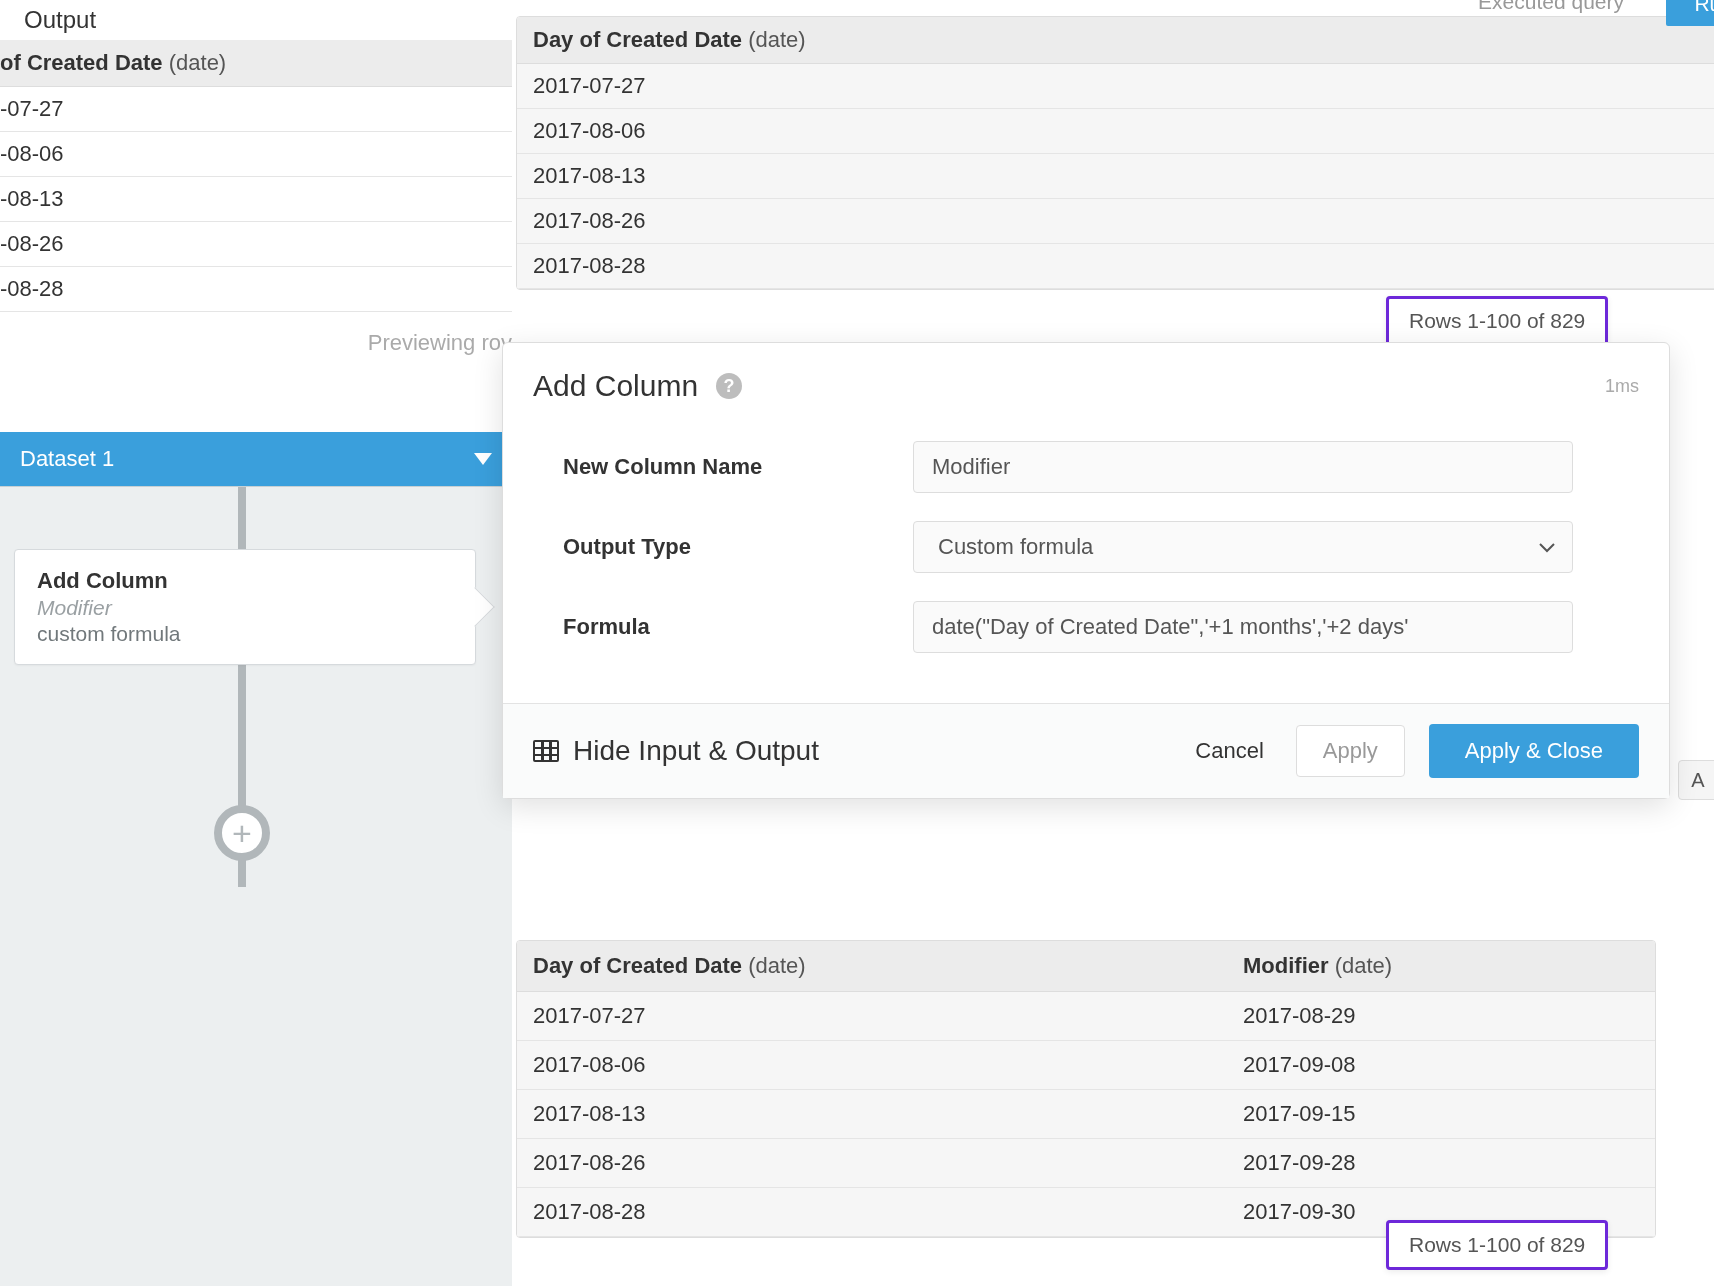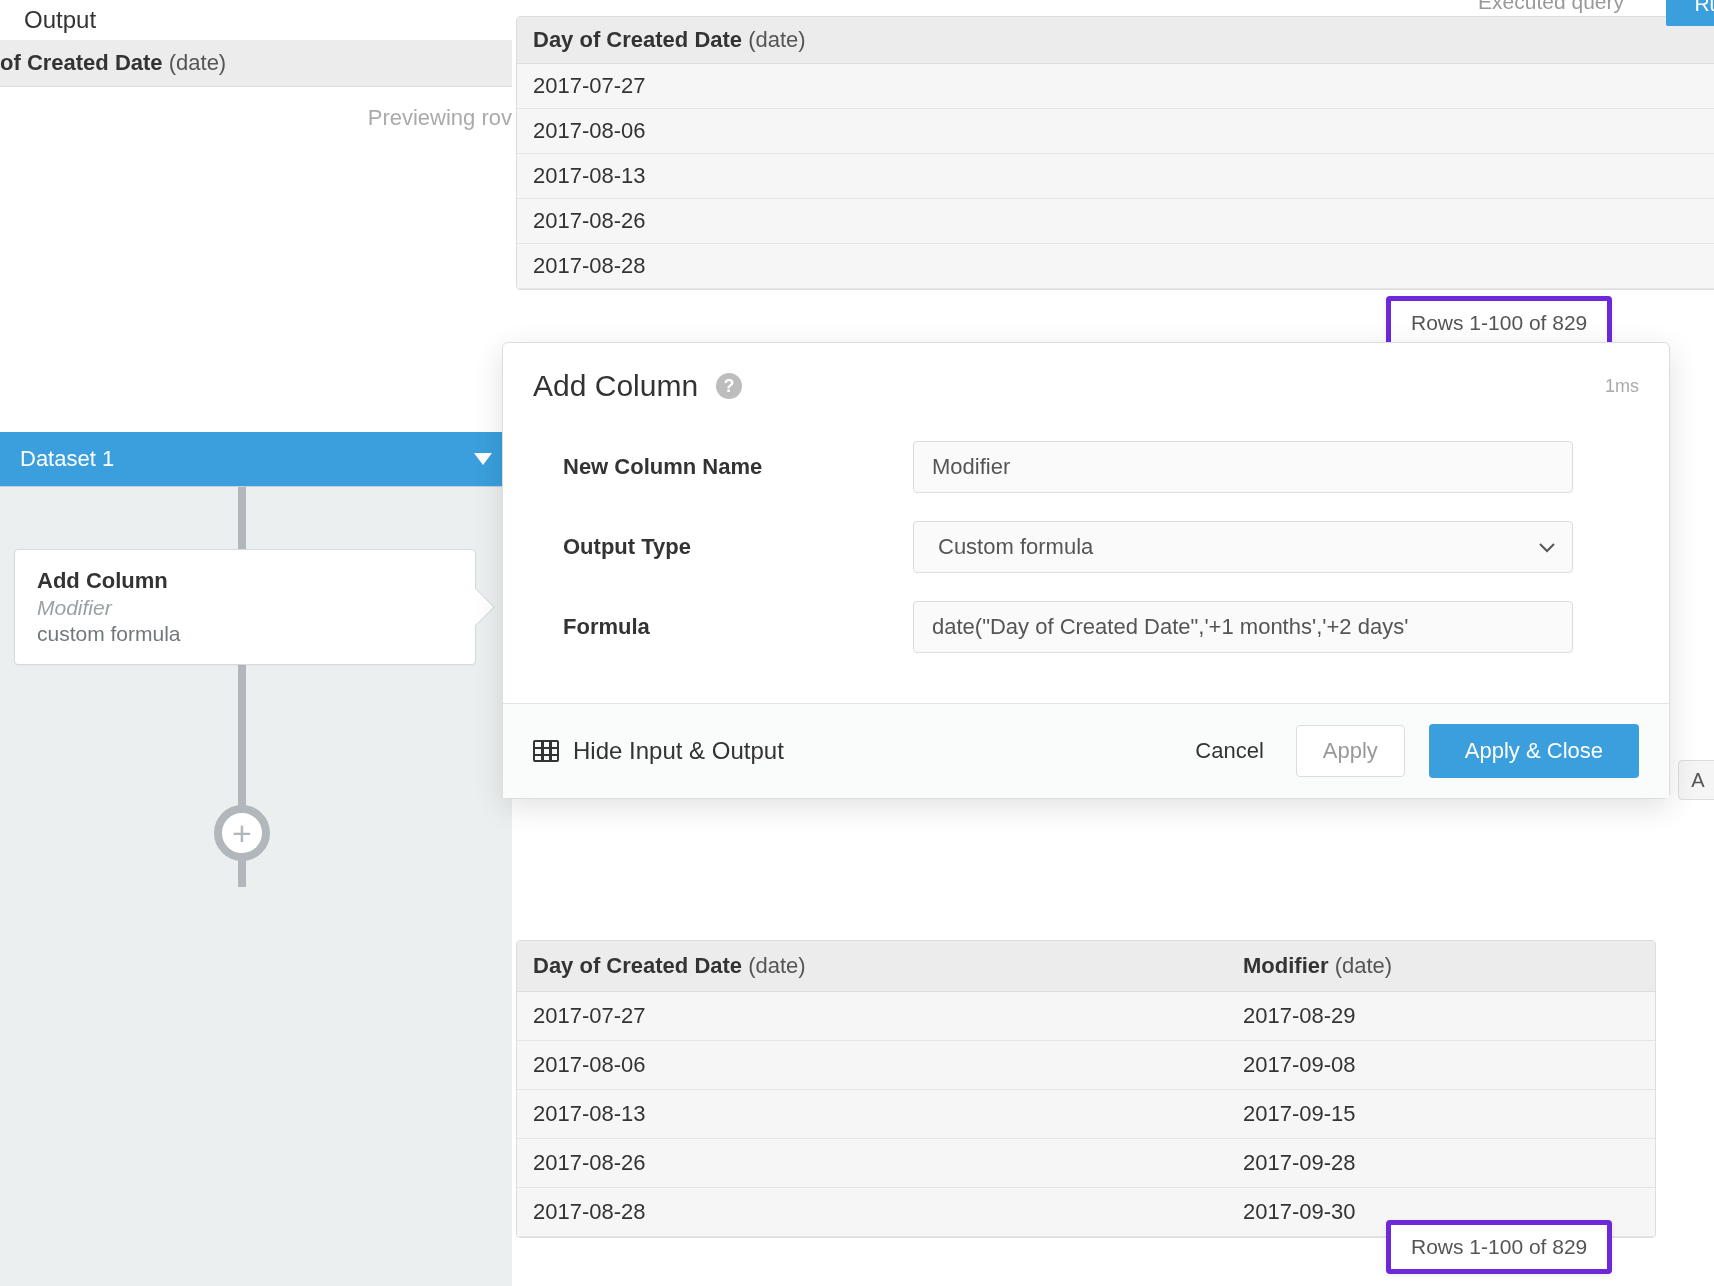--- a/index.html
+++ b/index.html
@@ -21,36 +21,36 @@
 .pipe-card .t3 { color: #71787b; font-size: 21px; }
 .pipe-card-arrow { position: absolute; right: -14px; top: 50%; margin-top: -14px; width: 28px; height: 28px; background: #fff; border-top: 1px solid #d6dadd; border-right: 1px solid #d6dadd; transform: rotate(45deg); }
 .plus-circle { position: absolute; top: 318px; left: 214px; width: 56px; height: 56px; background: #fff; border: 8px solid #b1b7ba; border-radius: 50%; display: flex; align-items: center; justify-content: center; color: #b1b7ba; font-size: 34px; font-weight: 300; }
 .right-top-table { position: absolute; top: 0; left: 516px; width: 1348px; }
 .rt-tabs { height: 16px; text-align: right; font-size: 20px; color: #888; position: relative; }
 .rt-runbtn { position: absolute; top: -12px; right: 40px; background: #3a9fdc; color: #fff; padding: 4px 28px 10px; border-radius: 2px; font-size: 21px; }
 .rt-execq { position: absolute; top: -10px; right: 240px; color: #999; font-size: 21px; }
 .rt-table { border: 1px solid #ddd; border-radius: 4px; overflow: hidden; }
 .rt-table .col-header { padding-left: 16px; }
 .rt-table .bg-row { padding-left: 16px; background: #f6f6f6; }
-.rows-badge { position: absolute; background: #fff; border: 5px solid #6d28d9; border-radius: 4px; padding: 10px 20px; font-size: 21px; color: #555; box-shadow: 0 2px 6px rgba(0,0,0,0.08); }
+.rows-badge { position: absolute; background: #fff; border: 3px solid #6d28d9; border-radius: 4px; padding: 10px 20px; font-size: 21px; color: #555; box-shadow: 0 2px 6px rgba(0,0,0,0.08); }
 .modal { position: absolute; top: 342px; left: 502px; width: 1168px; background: #fff; border: 1px solid #ddd; border-radius: 6px; box-shadow: 0 8px 30px rgba(0,0,0,0.12); }
 .modal-header { padding: 26px 30px 22px; display: flex; align-items: center; justify-content: space-between; }
 .modal-title { font-size: 30px; color: #333; font-weight: 400; display: flex; align-items: center; gap: 18px; }
 .help-circ { width: 26px; height: 26px; border-radius: 50%; background: #bdbdbd; color: #fff; display: inline-flex; align-items: center; justify-content: center; font-size: 18px; font-weight: 700; }
 .modal-timer { color: #aaa; font-size: 18px; }
 .modal-body { padding: 16px 60px 42px; }
 .form-row { display: flex; align-items: center; margin-bottom: 28px; }
 .form-label { width: 350px; font-weight: 600; font-size: 22px; color: #333; }
 .form-control { flex: 1; }
 .text-input { width: 100%; max-width: 660px; padding: 12px 18px; font-size: 22px; border: 1px solid #ddd; border-radius: 4px; background: #fafafa; color: #555; }
 .select-wrap { position: relative; max-width: 660px; }
 .select-input { width: 100%; padding: 12px 24px; font-size: 22px; border: 1px solid #ddd; border-radius: 4px; background: #fafafa; color: #555; appearance: none; }
 .select-caret { position: absolute; right: 18px; top: 50%; transform: translateY(-50%); pointer-events: none; color: #555; }
 .modal-footer { border-top: 1px solid #e3e3e3; background: #fafbfb; padding: 20px 30px; display: flex; align-items: center; justify-content: space-between; }
-.hide-io { display: flex; align-items: center; gap: 14px; font-size: 24px; color: #333; cursor: pointer; }
+.hide-io { display: flex; align-items: center; gap: 14px; font-size: 28px; color: #333; cursor: pointer; }
 .grid-icon { width: 26px; height: 22px; position: relative; }
 .grid-icon::before { content: ""; position: absolute; inset: 0; border: 2.5px solid #333; border-radius: 2px; }
 .grid-icon::after { content: ""; position: absolute; left: 8px; top: 0; bottom: 0; width: 2.5px; background: #333; box-shadow: 8px 0 0 #333; }
 .grid-icon-h { position: absolute; left: 0; right: 0; top: 6.5px; height: 2.5px; background: #333; box-shadow: 0 7px 0 #333; }
 .footer-btns { display: flex; align-items: center; gap: 24px; }
 .btn-cancel { background: transparent; border: none; font-size: 22px; color: #333; cursor: pointer; padding: 12px 8px; }
 .btn-apply { background: #fff; border: 1px solid #ddd; border-radius: 4px; font-size: 22px; color: #999; padding: 12px 26px; cursor: pointer; }
 .btn-apply-close { background: #3a9fdc; border: none; border-radius: 4px; font-size: 22px; color: #fff; padding: 14px 36px; cursor: pointer; }
 .output-table { position: absolute; top: 940px; left: 516px; width: 1140px; border: 1px solid #ddd; border-radius: 4px; overflow: hidden; }
 .output-header { display: flex; background: #ececec; border-bottom: 1px solid #ddd; }
@@ -63,20 +63,27 @@
 .right-tab-a { position: absolute; top: 760px; left: 1678px; width: 40px; height: 40px; background: #f5f5f5; border: 1px solid #ddd; border-radius: 4px 0 0 4px; display: flex; align-items: center; justify-content: center; font-size: 20px; color: #555; }
 </style>
 </head>
 <body>
 
 <div class="bg-grid" style="width: 512px; padding-left: 0;">
   <div class="bg-header-frag" style="padding-left:12px;"><span style="visibility:hidden;">c</span><span>Output</span></div>
   <div class="col-header">
     <b>of Created Date</b> <span>(date)</span>
   </div>
+  <div id="bg-left-rows">
+      <div class="bg-row">-07-27</div>
+      <div class="bg-row">-08-06</div>
+      <div class="bg-row">-08-13</div>
+      <div class="bg-row">-08-26</div>
+      <div class="bg-row">-08-28</div>
+    </div>
   <div class="preview-text">Previewing rov</div>
 </div>
 
 <div class="pipeline">
   <div class="dataset-bar">
     <span>Dataset 1</span>
     <span class="tri"></span>
   </div>
   <div class="pipe-area">
     <div class="pipe-line-v"></div>

